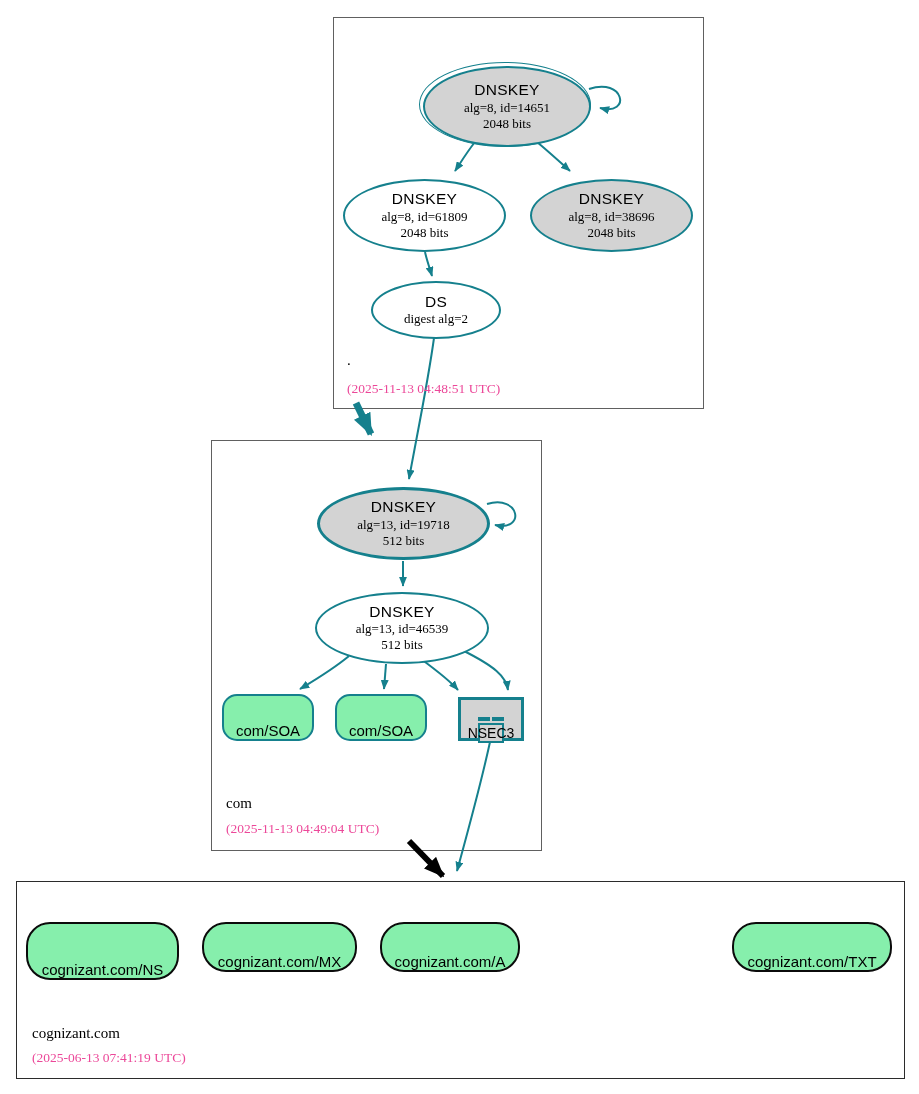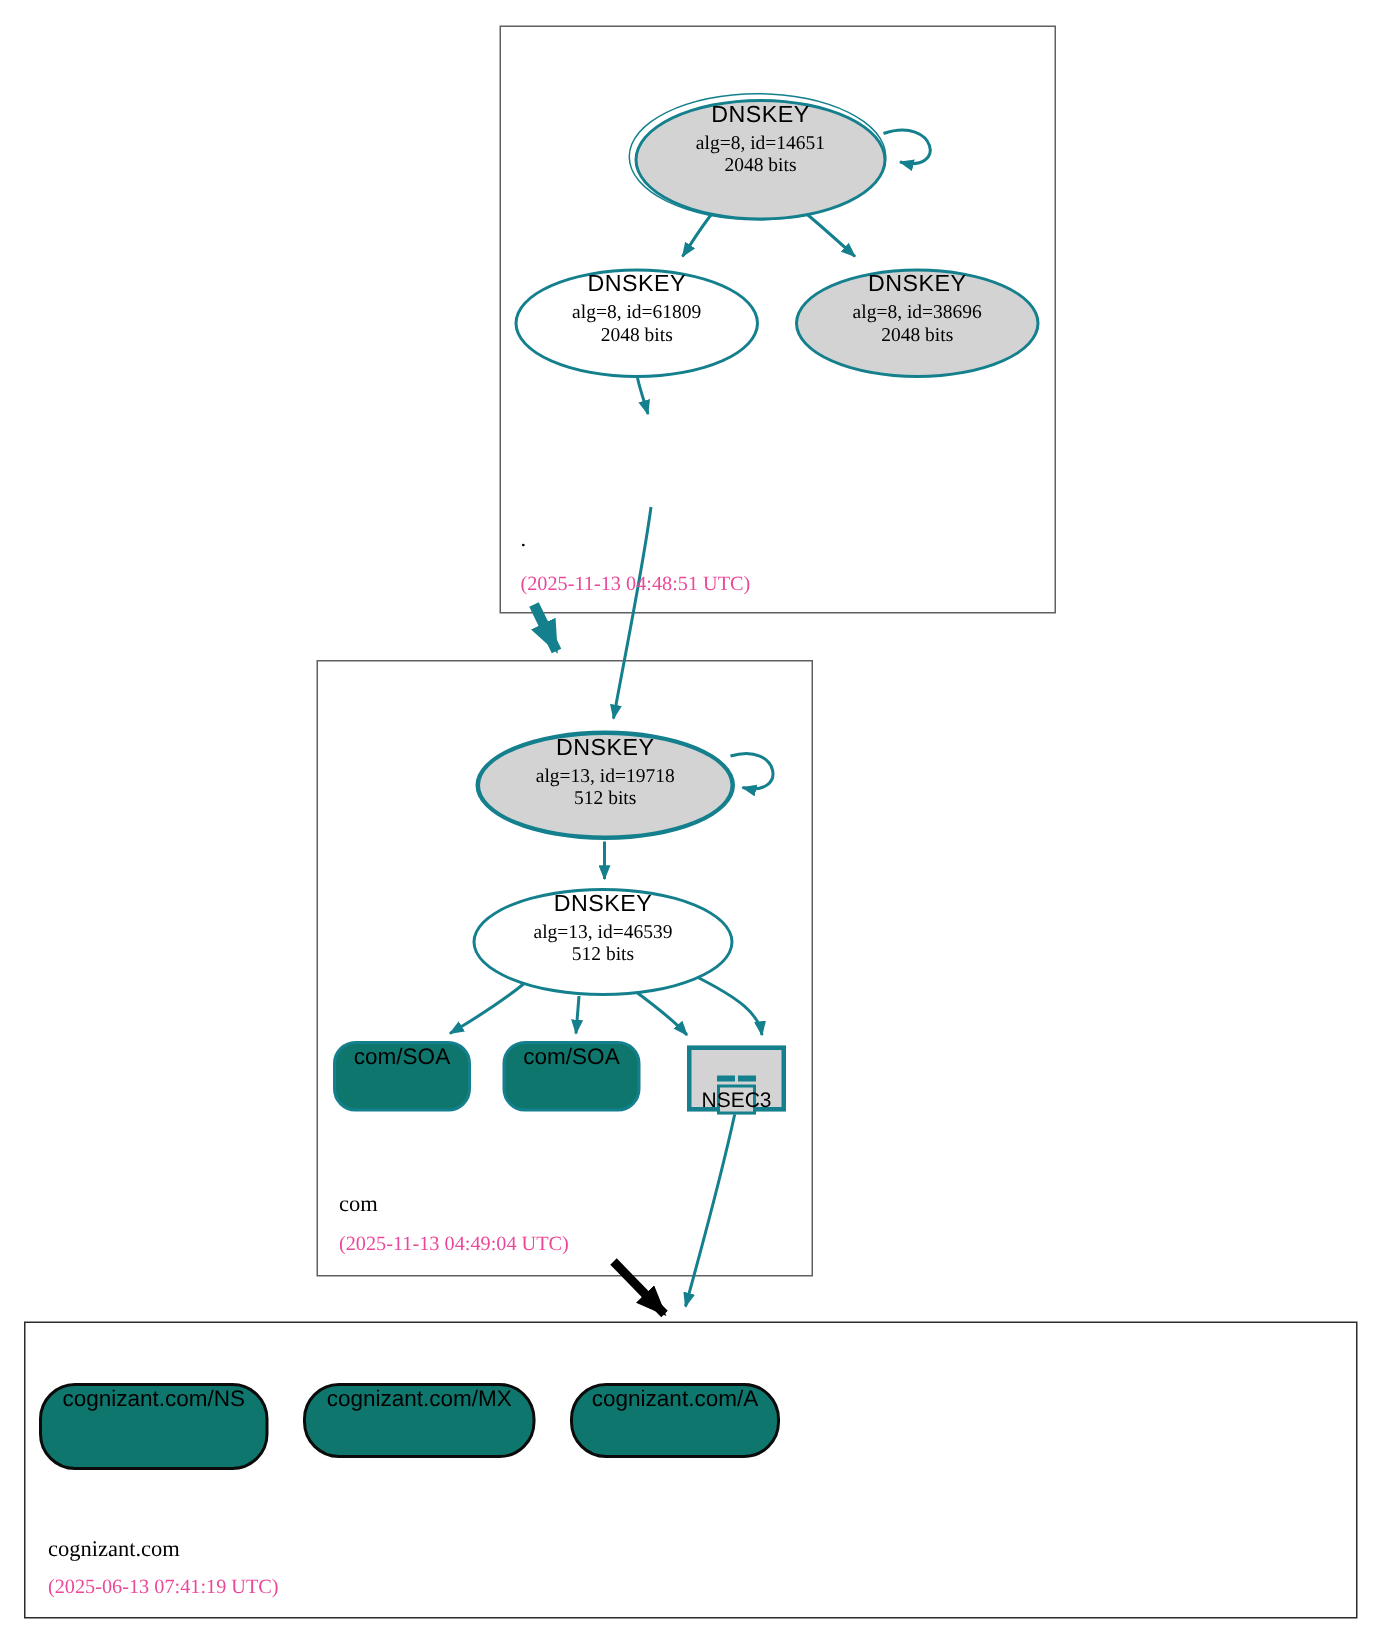--- a/index.html
+++ b/index.html
@@ -18,36 +18,36 @@
   }
   .zone-box.dark{border:1.5px solid #2b2b2b;}
   #edge-layer{
     position:absolute;left:0;top:0;width:919px;height:1094px;
     z-index:2;pointer-events:none;
   }
   .node{position:absolute;z-index:3;box-sizing:border-box;}
   .ellipse{
     border:2px solid #15808d;
     border-radius:50%;
-    display:flex;flex-direction:column;align-items:center;
+    display:flex;flex-direction:column;align-items:center;justify-content:center;
     text-align:center;background:#ffffff;
   }
   .ellipse.gray{background:#d3d3d3;}
   .ellipse.thick{border-width:3px;}
   .ellipse-outer{
     border:1.5px solid #15808d;border-radius:50%;
     padding:3px;background:#ffffff;
     display:block;
   }
   .ellipse-outer .ellipse{width:100%;height:100%;border-width:2px;}
   .nt{font-size:15.5px;color:#000;line-height:1.2;letter-spacing:.3px;}
   .nd{font-family:"Liberation Serif",serif;font-size:13px;color:#000;line-height:1.22;}
   .rrect{
-    border:2px solid #15808d;border-radius:15px;background:#0f766e;
-    display:flex;align-items:flex-start;justify-content:center;
+    border:2px solid #15808d;border-radius:15px;background:#86efac;
+    display:flex;align-items:flex-end;justify-content:center;
     font-size:15px;color:#000;text-align:center;
   }
   .rrect.black{border:2px solid #0b0b0b;border-radius:24px;}
   .nsec3{
     border:3px solid #15808d;background:#d3d3d3;
     display:flex;flex-direction:column;padding:17px;gap:2px;
   }
   .nsec3-row{display:flex;gap:2px;height:11px;}
   .nsec3-cell{flex:1;border:2px solid #15808d;background:#d3d3d3;}
   .nsec3-main{
@@ -116,20 +116,24 @@
     <div class="nd">alg=8, id=61809</div>
     <div class="nd">2048 bits</div>
   </div>
 
   <div class="node ellipse gray" style="left:530px;top:179px;width:163px;height:73px">
     <div class="nt">DNSKEY</div>
     <div class="nd">alg=8, id=38696</div>
     <div class="nd">2048 bits</div>
   </div>
 
+  <div class="node ellipse" style="left:371px;top:281px;width:130px;height:58px">
+    <div class="nt">DS</div>
+    <div class="nd">digest alg=2</div>
+  </div>
 
   <div class="zone-name" style="left:347px;top:352px">.</div>
   <div class="zone-ts" style="left:347px;top:381px">(2025-11-13 04:48:51 UTC)</div>
 
   <div class="node ellipse gray thick" style="left:317px;top:487px;width:173px;height:73px">
     <div class="nt">DNSKEY</div>
     <div class="nd">alg=13, id=19718</div>
     <div class="nd">512 bits</div>
   </div>
 
@@ -160,17 +164,20 @@
 
   <div class="node rrect black" style="left:26px;top:922px;width:153px;height:58px">
     <span>cognizant.com/NS</span>
   </div>
   <div class="node rrect black" style="left:380px;top:922px;width:140px;height:50px">
     <span>cognizant.com/A</span>
   </div>
   <div class="node rrect black" style="left:202px;top:922px;width:155px;height:50px">
     <span>cognizant.com/MX</span>
   </div>
+  <div class="node rrect black" style="left:732px;top:922px;width:160px;height:50px">
+    <span>cognizant.com/TXT</span>
+  </div>
 
   <div class="zone-name" style="left:32px;top:1025px">cognizant.com</div>
   <div class="zone-ts" style="left:32px;top:1050px">(2025-06-13 07:41:19 UTC)</div>
 
 </div>
 
 </body></html>

